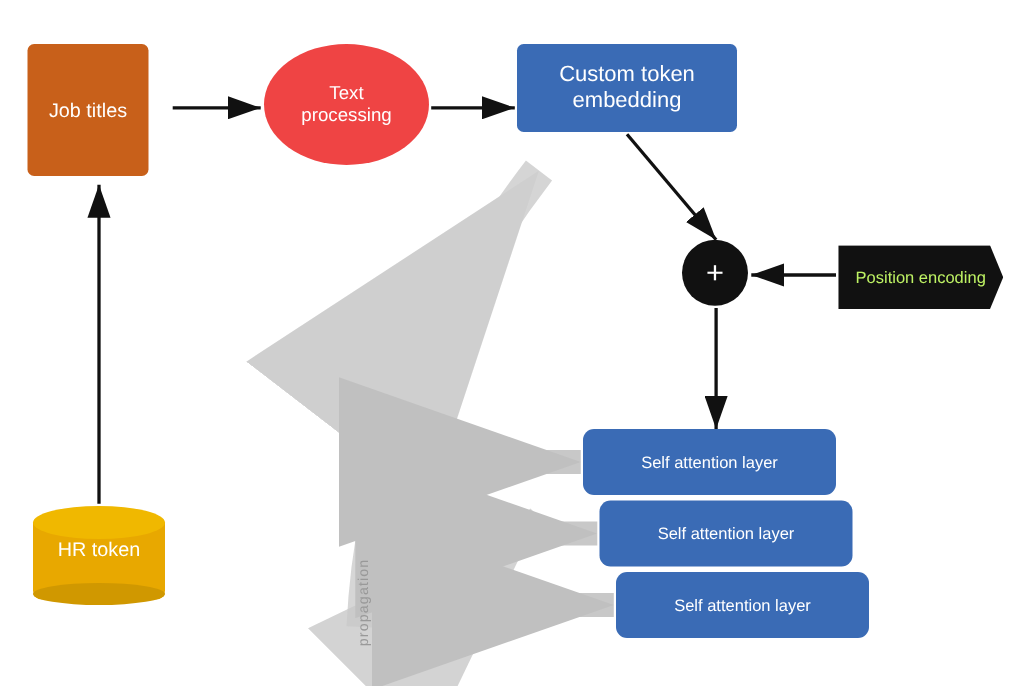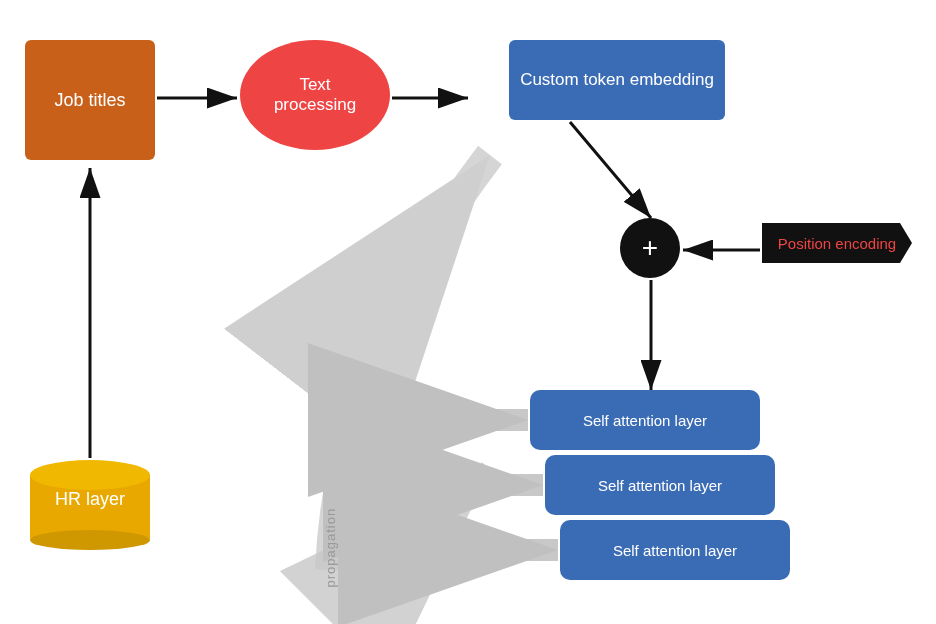--- a/index.html
+++ b/index.html
@@ -16,21 +16,21 @@
       width: 936px;
       height: 624px;
       position: relative;
     }
 
     
     .job-titles {
       position: absolute;
       left: 25px;
       top: 40px;
-      width: 130px;
+      width: 110px;
       height: 120px;
       background: #c8601a;
       border-radius: 6px;
       display: flex;
       align-items: center;
       justify-content: center;
       color: white;
       font-size: 18px;
       font-weight: 500;
       text-align: right;
@@ -113,33 +113,32 @@
       font-weight: 500;
       text-align: center;
       padding: 20px;
     }
 
     
     .token-embedding {
       position: absolute;
       left: 470px;
       top: 40px;
-      width: 216px;
+      width: 200px;
       height: 80px;
       background: #3a6bb5;
       border-radius: 6px;
       display: flex;
       align-items: center;
       justify-content: center;
       color: white;
-      font-size: 17px;
+      font-size: 20px;
       font-weight: 500;
       text-align: center;
       padding: 10px;
-      margin-left: 39px;
     }
 
     
     .plus-circle {
       position: absolute;
       left: 620px;
       top: 218px;
       width: 60px;
       height: 60px;
       background: #111111;
@@ -151,26 +150,26 @@
       font-size: 28px;
       font-weight: 300;
     }
 
     
     .position-encoding {
       position: absolute;
       left: 762px;
       top: 223px;
       width: 150px;
-      height: 40px;
+      height: 58px;
       background: #111111;
       display: flex;
       align-items: center;
       justify-content: center;
-      color: #ef4444;
+      color: #bef264;
       font-size: 15px;
       font-weight: 400;
       text-align: center;
       padding: 8px;
       clip-path: polygon(0 0, 92% 0, 100% 50%, 92% 100%, 0 100%);
     }
 
     
     .self-attention-1 {
       position: absolute;
@@ -290,21 +289,21 @@
 
   <div class="job-titles">
     <span>Job titles</span>
   </div>
 
   <div class="hr-data-container">
     <div class="cylinder">
       <div class="cylinder-top"></div>
       <div class="cylinder-body"></div>
       <div class="cylinder-bottom-ellipse"></div>
-      <span class="hr-data-label">HR layer</span>
+      <span class="hr-data-label">HR token</span>
     </div>
   </div>
 
   <div class="text-processing">
     <span>Text processing</span>
   </div>
 
   <div class="token-embedding">
     <span>Custom token embedding</span>
   </div>

